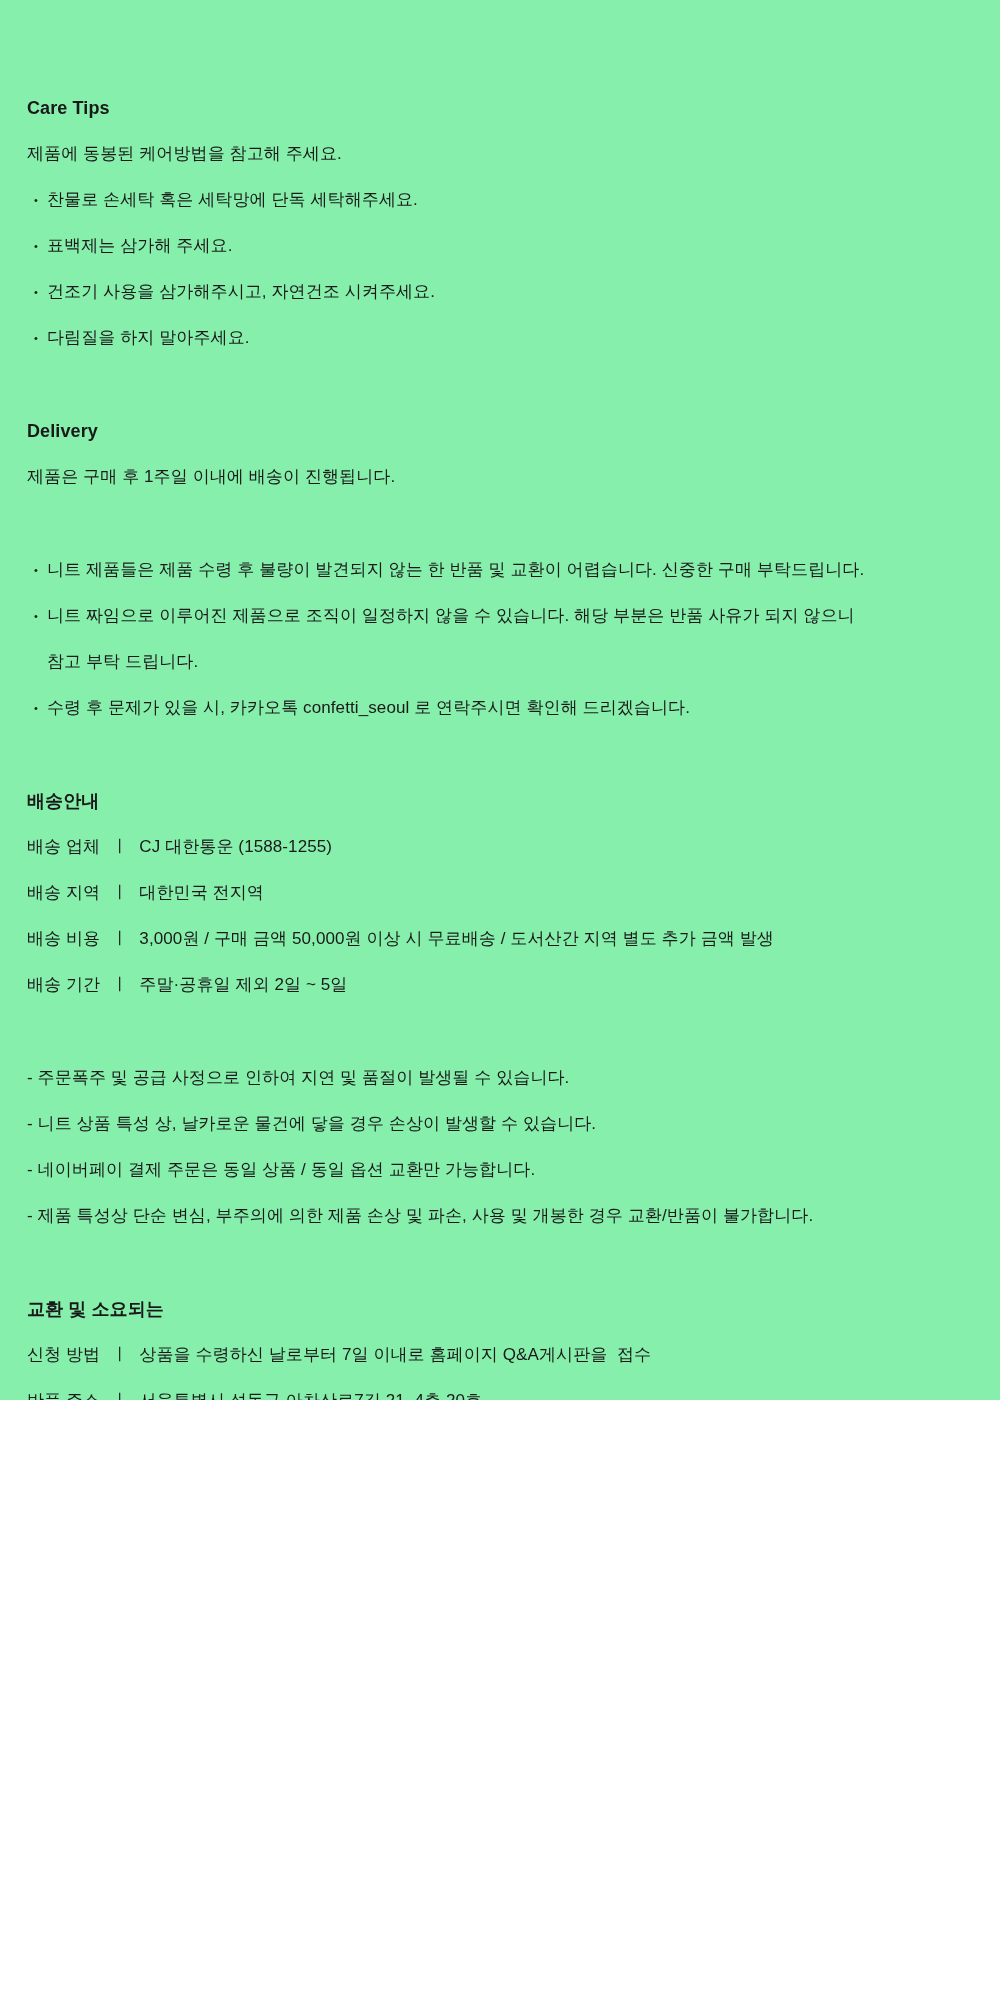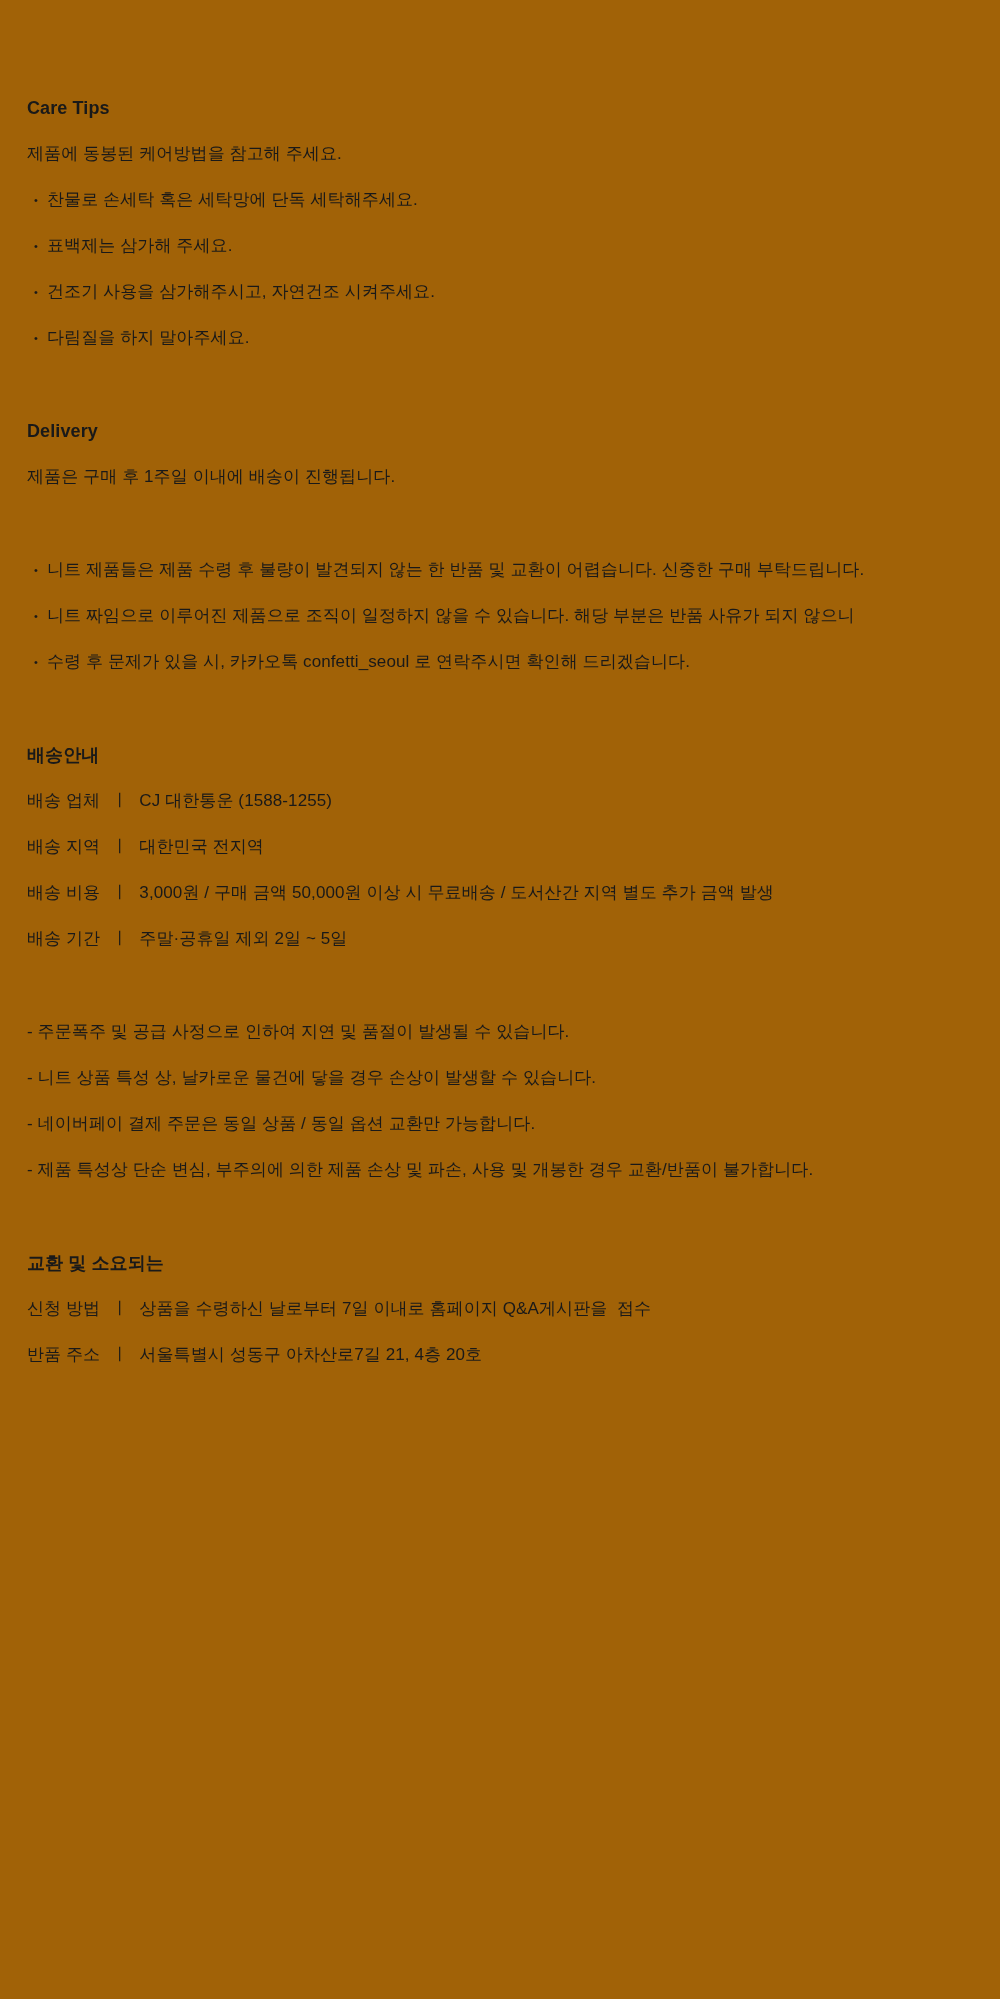--- a/index.html
+++ b/index.html
@@ -3,23 +3,23 @@
 <meta charset="utf-8">
 <style>
   html, body {
     margin: 0;
     padding: 0;
     background: #ffffff;
   }
   .page {
     position: relative;
     width: 1000px;
-    height: 1999px;
+    height: 1400px;
     overflow: hidden;
-    background: #a16207;
+    background: #86efac;
     color: #191919;
     font-family: "Liberation Sans", "DejaVu Sans", sans-serif;
   }
   .content {
     padding: 85px 30px 0 27px;
   }
   .info-section + .info-section {
     margin-top: 47px;
   }
   .heading {
@@ -72,20 +72,21 @@
         <p class="line bullet"><span class="marker">•</span><span class="txt">건조기 사용을 삼가해주시고, 자연건조 시켜주세요.</span></p>
         <p class="line bullet"><span class="marker">•</span><span class="txt">다림질을 하지 말아주세요.</span></p>
       </section>
       <section class="info-section">
         <h3 class="heading">Delivery</h3>
         <p class="line para">제품은 구매 후 1주일 이내에 배송이 진행됩니다.</p>
       </section>
       <section class="info-section">
         <p class="line bullet"><span class="marker">•</span><span class="txt">니트 제품들은 제품 수령 후 불량이 발견되지 않는 한 반품 및 교환이 어렵습니다. 신중한 구매 부탁드립니다.</span></p>
         <p class="line bullet"><span class="marker">•</span><span class="txt">니트 짜임으로 이루어진 제품으로 조직이 일정하지 않을 수 있습니다. 해당 부분은 반품 사유가 되지 않으니</span></p>
+        <p class="line cont">참고 부탁 드립니다.</p>
         <p class="line bullet"><span class="marker">•</span><span class="txt">수령 후 문제가 있을 시, 카카오톡 confetti_seoul 로 연락주시면 확인해 드리겠습니다.</span></p>
       </section>
       <section class="info-section">
         <h3 class="heading">배송안내</h3>
         <p class="line kv"><span class="lbl">배송 업체</span><span class="sep">ㅣ</span><span class="val">CJ 대한통운 (1588-1255)</span></p>
         <p class="line kv"><span class="lbl">배송 지역</span><span class="sep">ㅣ</span><span class="val">대한민국 전지역</span></p>
         <p class="line kv"><span class="lbl">배송 비용</span><span class="sep">ㅣ</span><span class="val">3,000원 / 구매 금액 50,000원 이상 시 무료배송 / 도서산간 지역 별도 추가 금액 발생</span></p>
         <p class="line kv"><span class="lbl">배송 기간</span><span class="sep">ㅣ</span><span class="val">주말·공휴일 제외 2일 ~ 5일</span></p>
       </section>
       <section class="info-section">

